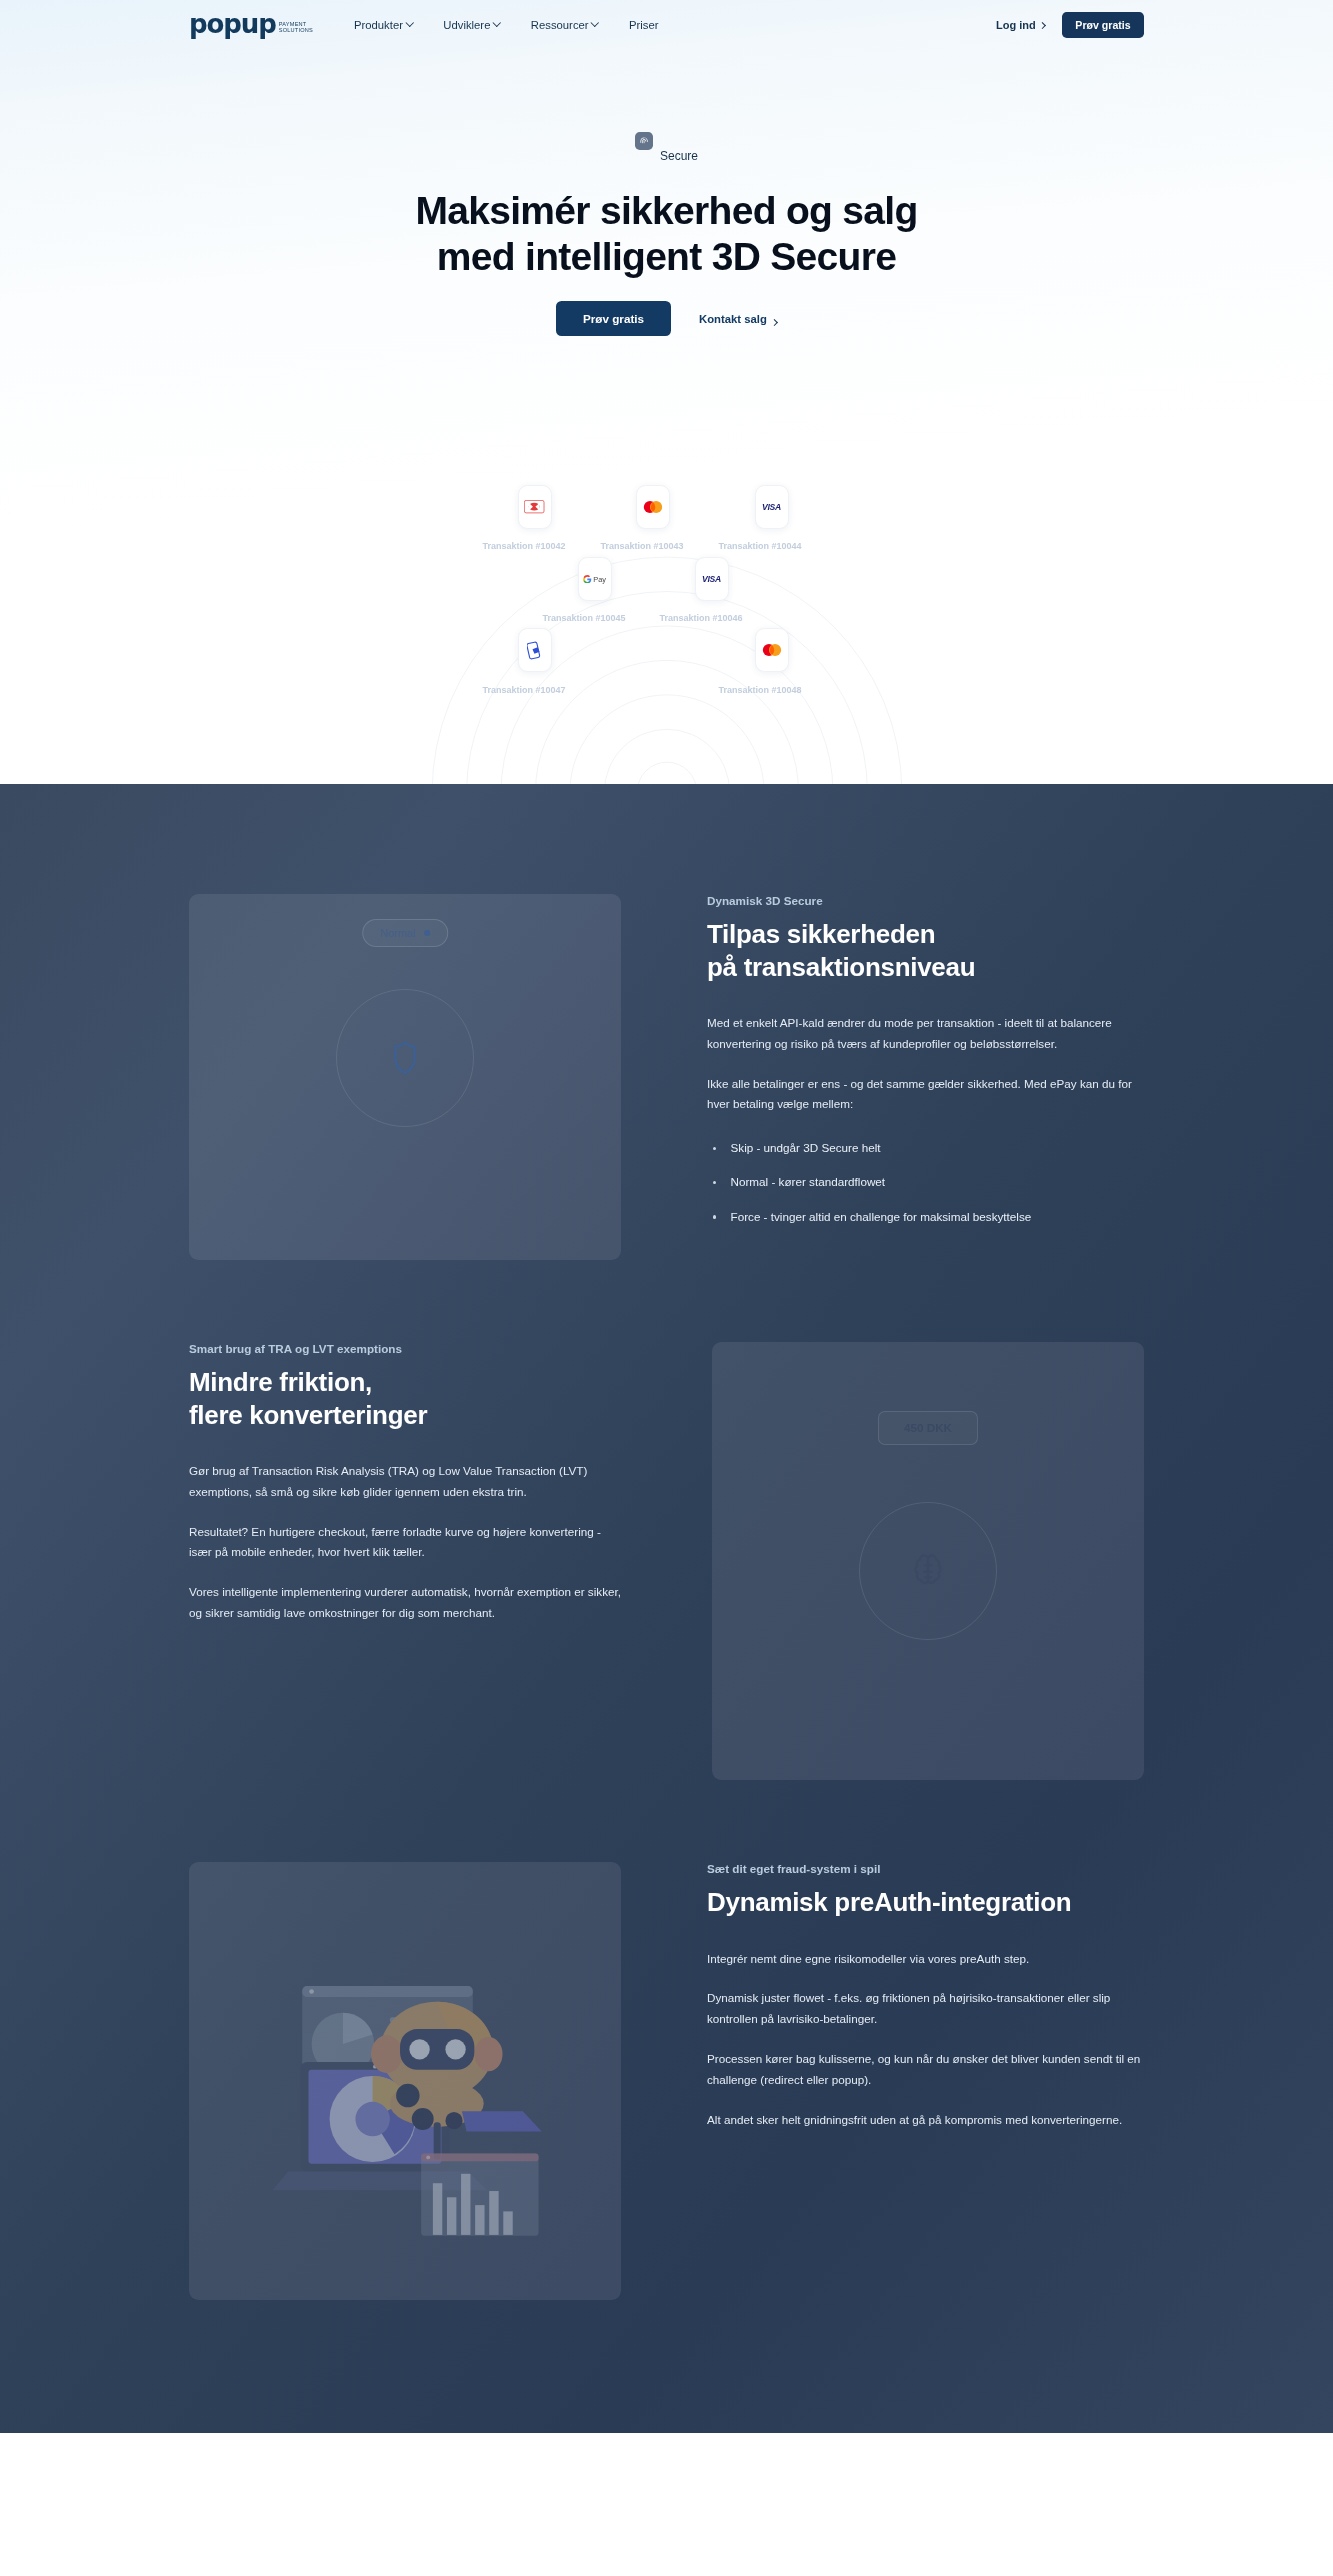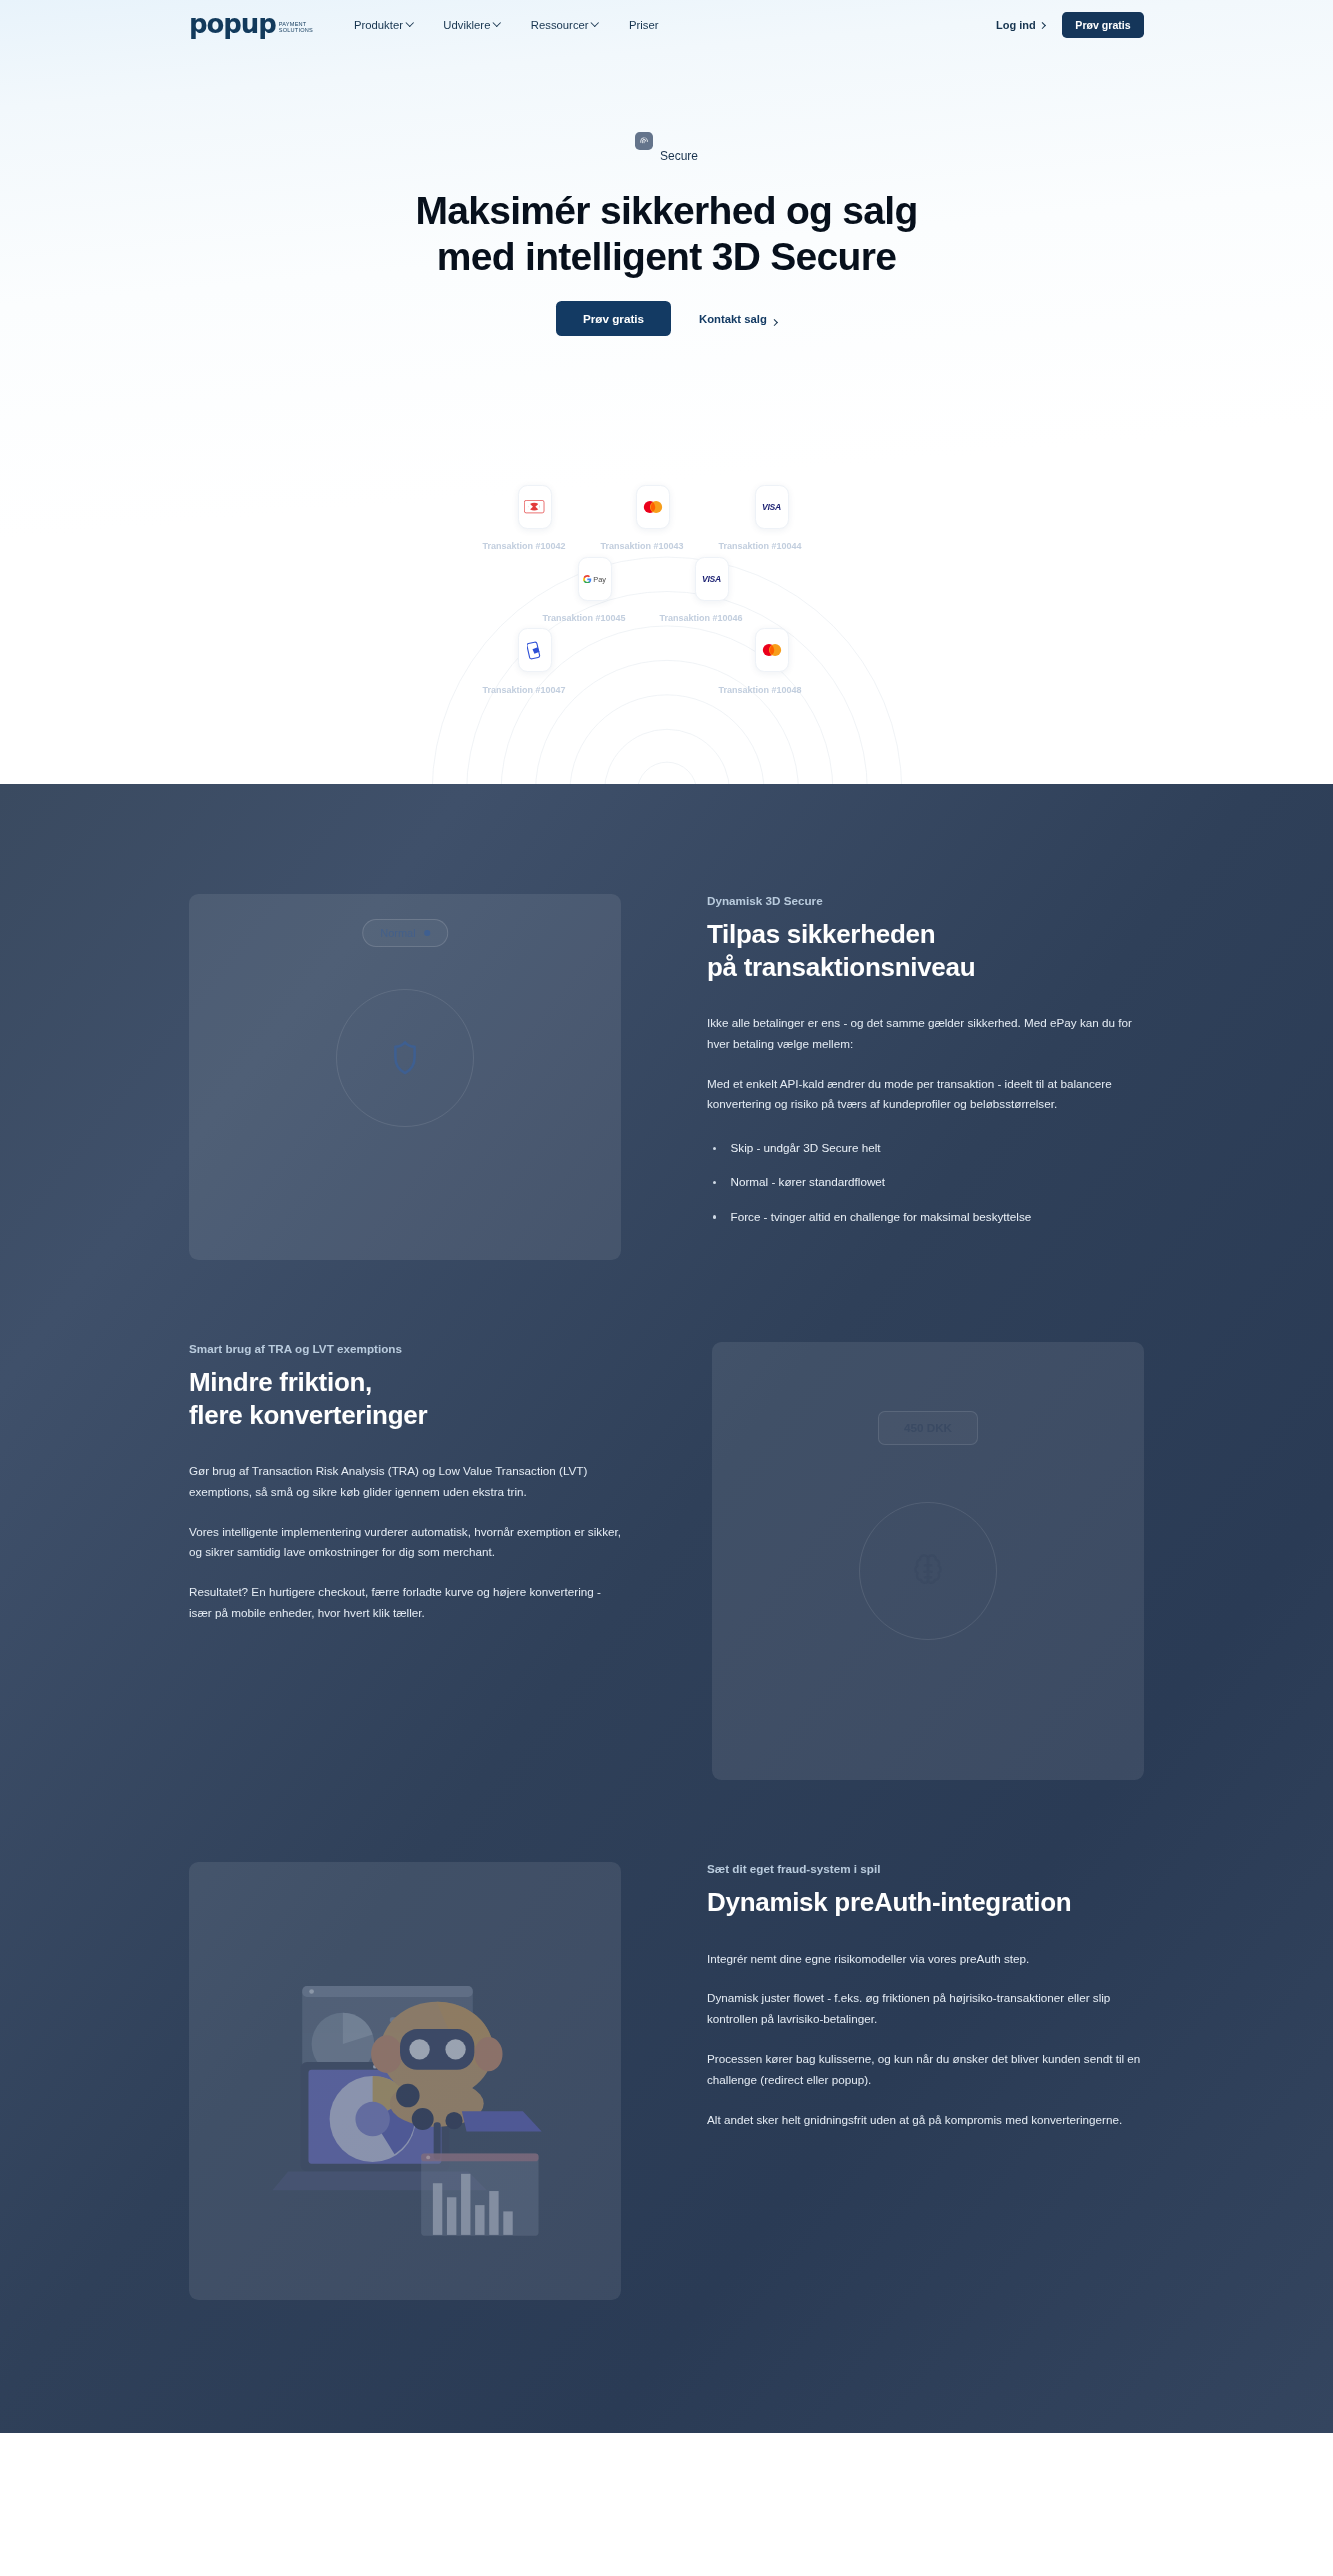--- a/index.html
+++ b/index.html
@@ -481,22 +481,22 @@
             <path d="M12 2.2c1.6 1.8 4 2.9 6.4 3v7.1c0 5-3 8.7-6.4 10.4C8.6 21 5.6 17.3 5.6 12.3V5.2c2.4-.1 4.8-1.2 6.4-3z"></path>
           </svg>
         </div>
       </div>
       <div class="feature-text">
         <div class="kicker">Dynamisk 3D Secure</div>
         <h2 class="feature-title">
           <span>Tilpas sikkerheden</span><br>
           <span>på transaktionsniveau</span>
         </h2>
+        <p class="feature-p">Med et enkelt API-kald ændrer du mode per transaktion - ideelt til at balancere konvertering og risiko på tværs af kundeprofiler og beløbsstørrelser.</p>
         <p class="feature-p">Ikke alle betalinger er ens - og det samme gælder sikkerhed. Med ePay kan du for hver betaling vælge mellem:</p>
-        <p class="feature-p">Med et enkelt API-kald ændrer du mode per transaktion - ideelt til at balancere konvertering og risiko på tværs af kundeprofiler og beløbsstørrelser.</p>
         <ul class="feature-list">
           <li>Skip - undgår 3D Secure helt</li>
           <li>Normal - kører standardflowet</li>
           <li>Force - tvinger altid en challenge for maksimal beskyttelse</li>
         </ul>
       </div>
     </div>
 
     <div class="feature-row reverse">
       <div class="feature-media tall">
@@ -509,22 +509,22 @@
           </svg>
         </div>
       </div>
       <div class="feature-text">
         <div class="kicker">Smart brug af TRA og LVT exemptions</div>
         <h2 class="feature-title">
           <span>Mindre friktion,</span><br>
           <span>flere konverteringer</span>
         </h2>
         <p class="feature-p">Gør brug af Transaction Risk Analysis (TRA) og Low Value Transaction (LVT) exemptions, så små og sikre køb glider igennem uden ekstra trin.</p>
+        <p class="feature-p">Resultatet? En hurtigere checkout, færre forladte kurve og højere konvertering - især på mobile enheder, hvor hvert klik tæller.</p>
         <p class="feature-p">Vores intelligente implementering vurderer automatisk, hvornår exemption er sikker, og sikrer samtidig lave omkostninger for dig som merchant.</p>
-        <p class="feature-p">Resultatet? En hurtigere checkout, færre forladte kurve og højere konvertering - især på mobile enheder, hvor hvert klik tæller.</p>
       </div>
     </div>
 
     <div class="feature-row">
       <div class="feature-media tall">
         <div class="illus-wrap">
           <svg width="329" height="313" viewBox="0 0 420 400" fill="none">
 
             <rect x="78" y="78" width="218" height="135" rx="6" fill="#8494ab" opacity="0.45"></rect>
             <rect x="78" y="78" width="218" height="14" rx="6" fill="#97a5b9" opacity="0.5"></rect>

